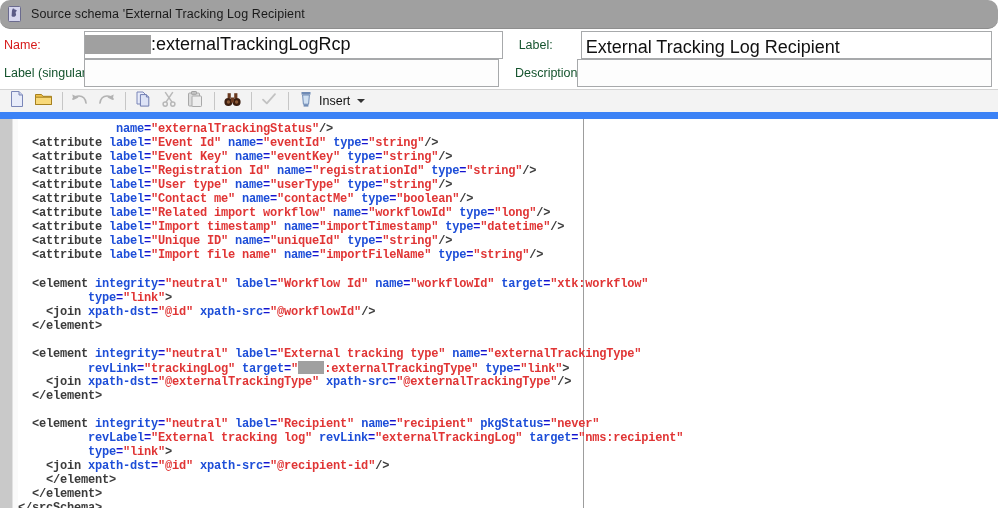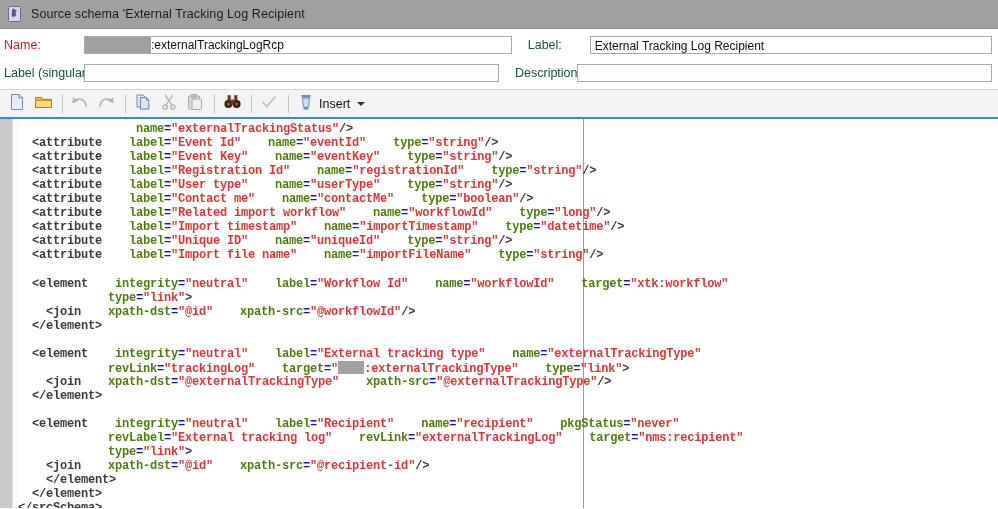--- a/index.html
+++ b/index.html
@@ -17,20 +17,21 @@
 
   
   #titlebar {
     height: 29px;
     background: #a0a0a0;
     display: flex;
     align-items: center;
     padding-left: 6px;
     box-sizing: border-box;
     border-bottom: 1px solid #8e8e8e;
+    border-radius: 10px;
   }
   #titlebar .tb-icon {
     width: 18px;
     height: 18px;
     margin-right: 7px;
     position: relative;
     flex: 0 0 auto;
   }
   #titlebar .tb-title {
     font-size: 12.5px;
@@ -58,27 +59,27 @@
     white-space: nowrap;
     padding-left: 4px;
     box-sizing: border-box;
   }
   .lbl.req { color: #d61a1a; }
   .lbl.w-left  { width: 84px; flex: 0 0 84px; }
   .lbl.w-left2 { width: 84px; flex: 0 0 84px; }
   .lbl.w-right { width: 72px; flex: 0 0 72px; padding-left: 10px; }
 
   .field {
-    height: 18px;
+    height: 28px;
     background: #ffffff;
     border: 1px solid #a7a9ab;
     box-sizing: border-box;
     display: flex;
     align-items: center;
-    font-size: 12px;
+    font-size: 18px;
     color: #111;
     overflow: hidden;
     position: relative;
   }
   .field.grow { flex: 1 1 auto; }
   .field .redact-inline {
     display: inline-block;
     width: 66px;
     height: 19px;
     background: #a0a0a0;
@@ -89,21 +90,21 @@
     overflow: hidden;
   }
   .field.empty { background: #fdfdfd; }
   .spacer-mid { width: 6px; flex: 0 0 6px; }
 
   
   #toolbar {
     height: 30px;
     background: #f3f3f3;
     border-top: 1px solid #d3d3d3;
-    border-bottom: 2px solid #3b82f6;
+    border-bottom: 7px solid #3b82f6;
     display: flex;
     align-items: center;
     padding-left: 5px;
     box-sizing: border-box;
     margin-top: 4px;
   }
   .tbtn {
     width: 24px;
     height: 24px;
     display: flex;
@@ -174,21 +175,21 @@
     font-family: "Liberation Mono", "DejaVu Sans Mono", monospace;
     font-size: 12px;
     line-height: 14.05px;
     white-space: pre;
     color: #222;
     font-weight: bold;
     letter-spacing: -0.2px;
   }
   #code .ln { display: block; height: 14.05px; }
   .t-tag   { color: #3c3c3c; }
-  .t-attr  { color: #4d7c0f; margin-left: 20px; }
+  .t-attr  { color: #1d4ed8; }
   .t-val   { color: #e03535; }
   .t-eq    { color: #1414d0; }
   .t-punc  { color: #3c3c3c; }
   .redact-box {
     display: inline-block;
     background: #a0a0a0;
     height: 13px;
     vertical-align: -2px;
   }
   .rb2 { width: 26px; }

